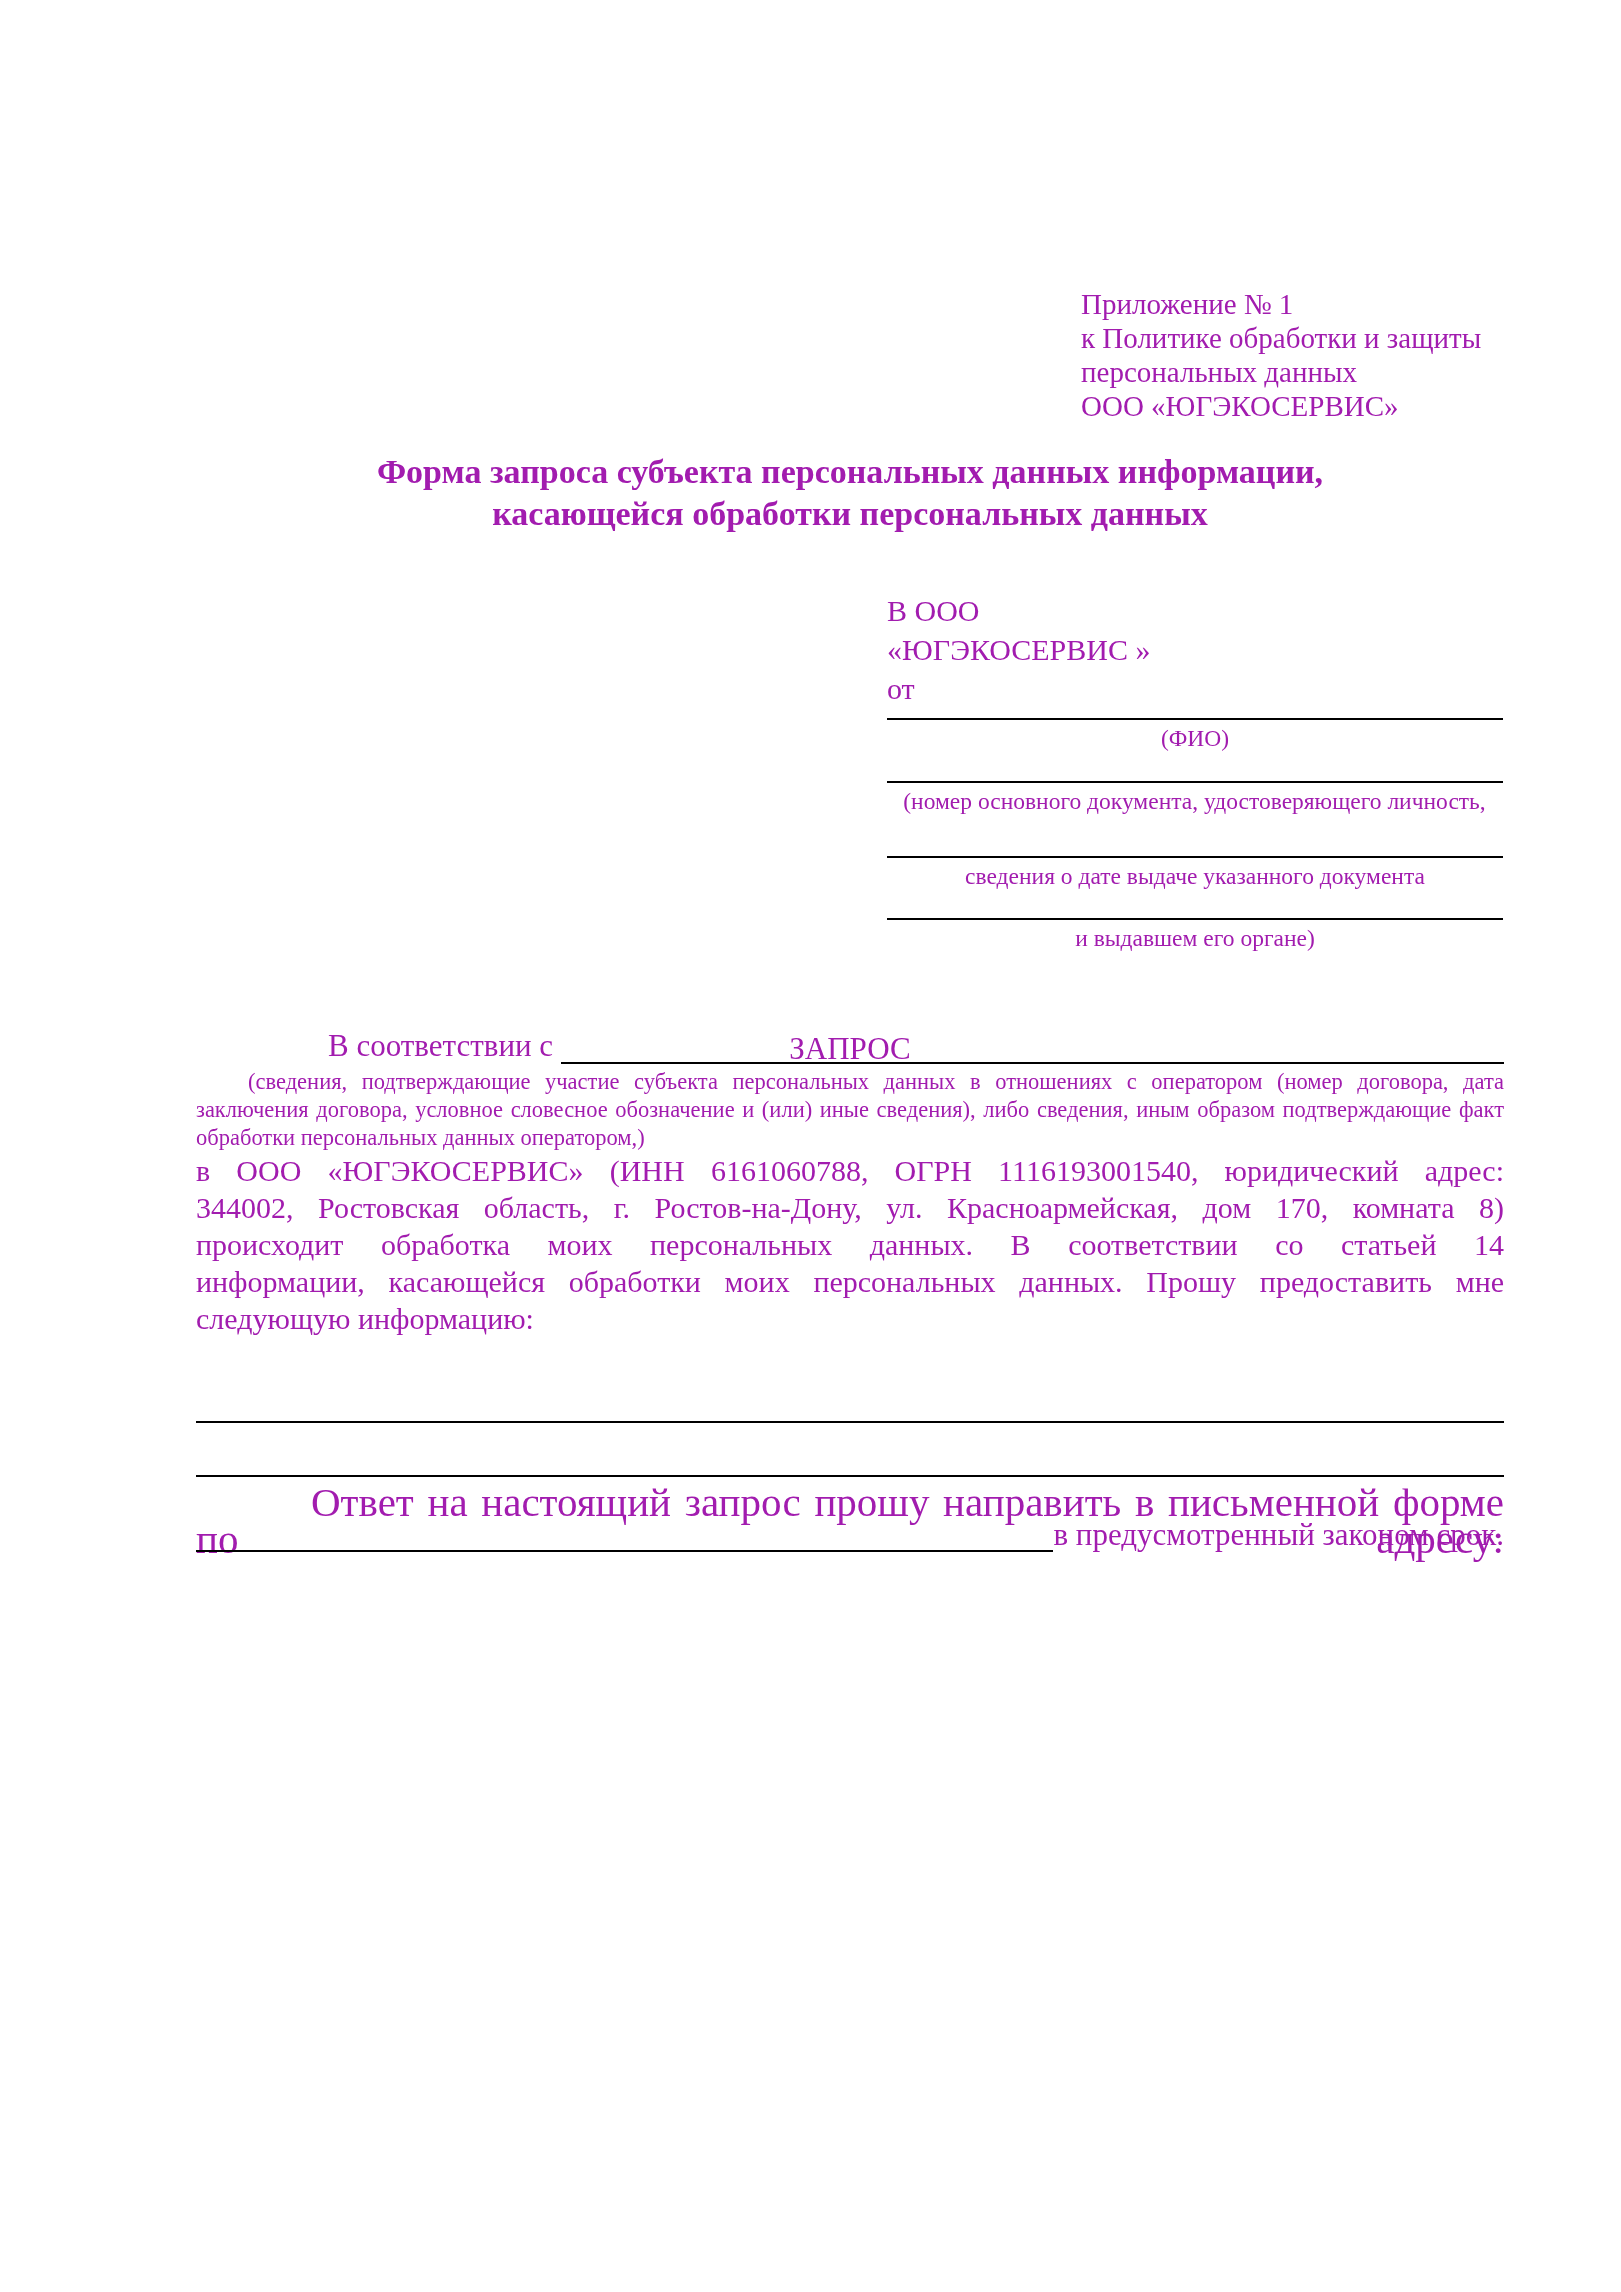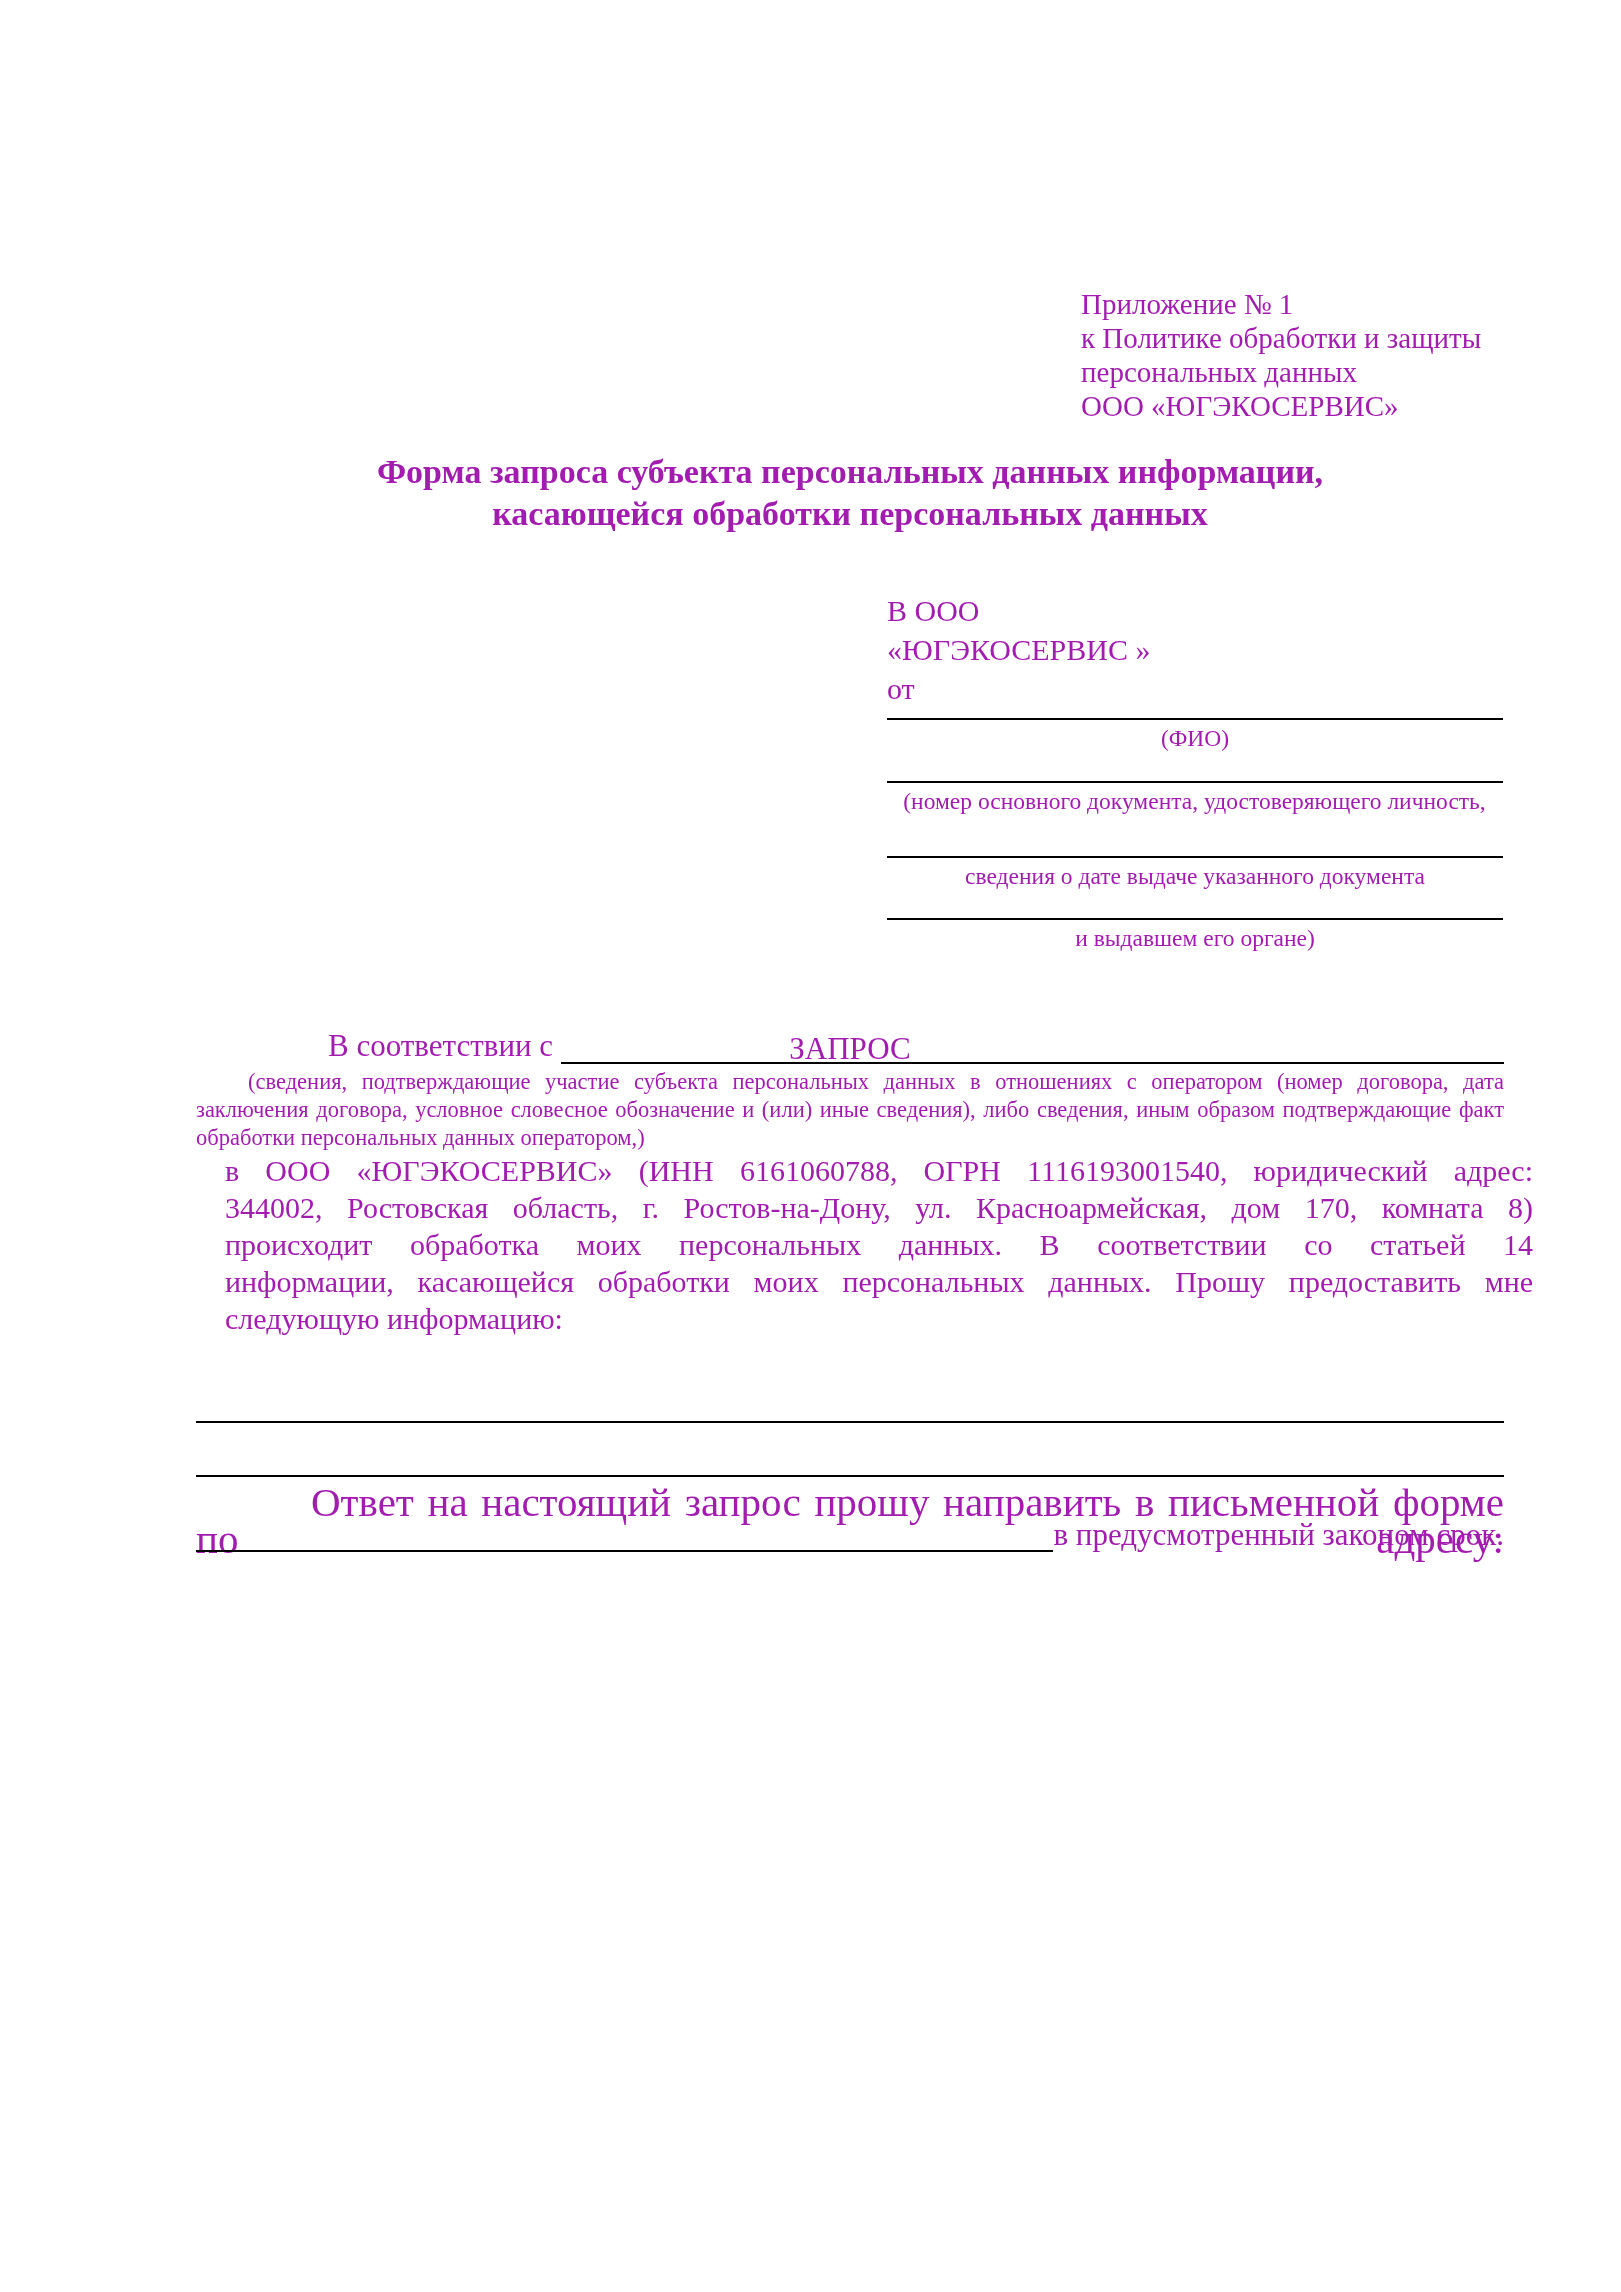--- a/index.html
+++ b/index.html
@@ -66,21 +66,21 @@
     <span class="t-body nowrap" style="font-size:31px;line-height:37px;">&nbsp;</span>
     <div class="fill"></div>
   </div>
 
   <div class="abs t-small" style="left:196px;top:1068px;width:1308px;">
     <div class="jline" style="text-indent:52px;">(сведения, подтверждающие участие субъекта персональных данных в отношениях с оператором (номер договора, дата</div>
     <div class="jline">заключения договора, условное словесное обозначение и (или) иные сведения), либо сведения, иным образом подтверждающие факт</div>
     <div class="lline">обработки персональных данных оператором,)</div>
   </div>
 
-  <div class="abs t-body" style="left:196px;top:1152px;width:1308px;margin-left:29px;">
+  <div class="abs t-body" style="left:196px;top:1152px;width:1308px;">
     <div class="jline">в ООО «ЮГЭКОСЕРВИС» (ИНН 6161060788, ОГРН 1116193001540, юридический адрес:</div>
     <div class="jline">344002, Ростовская область, г. Ростов-на-Дону, ул. Красноармейская, дом 170, комната 8)</div>
     <div class="jline">происходит обработка моих персональных данных. В соответствии со статьей 14</div>
     <div class="jline">информации, касающейся обработки моих персональных данных. Прошу предоставить мне</div>
     <div class="lline">следующую информацию:</div>
   </div>
 
   <div class="abs rule" style="left:196px;top:1421px;width:1308px;"></div>
   <div class="abs rule" style="left:196px;top:1475px;width:1308px;"></div>
 

